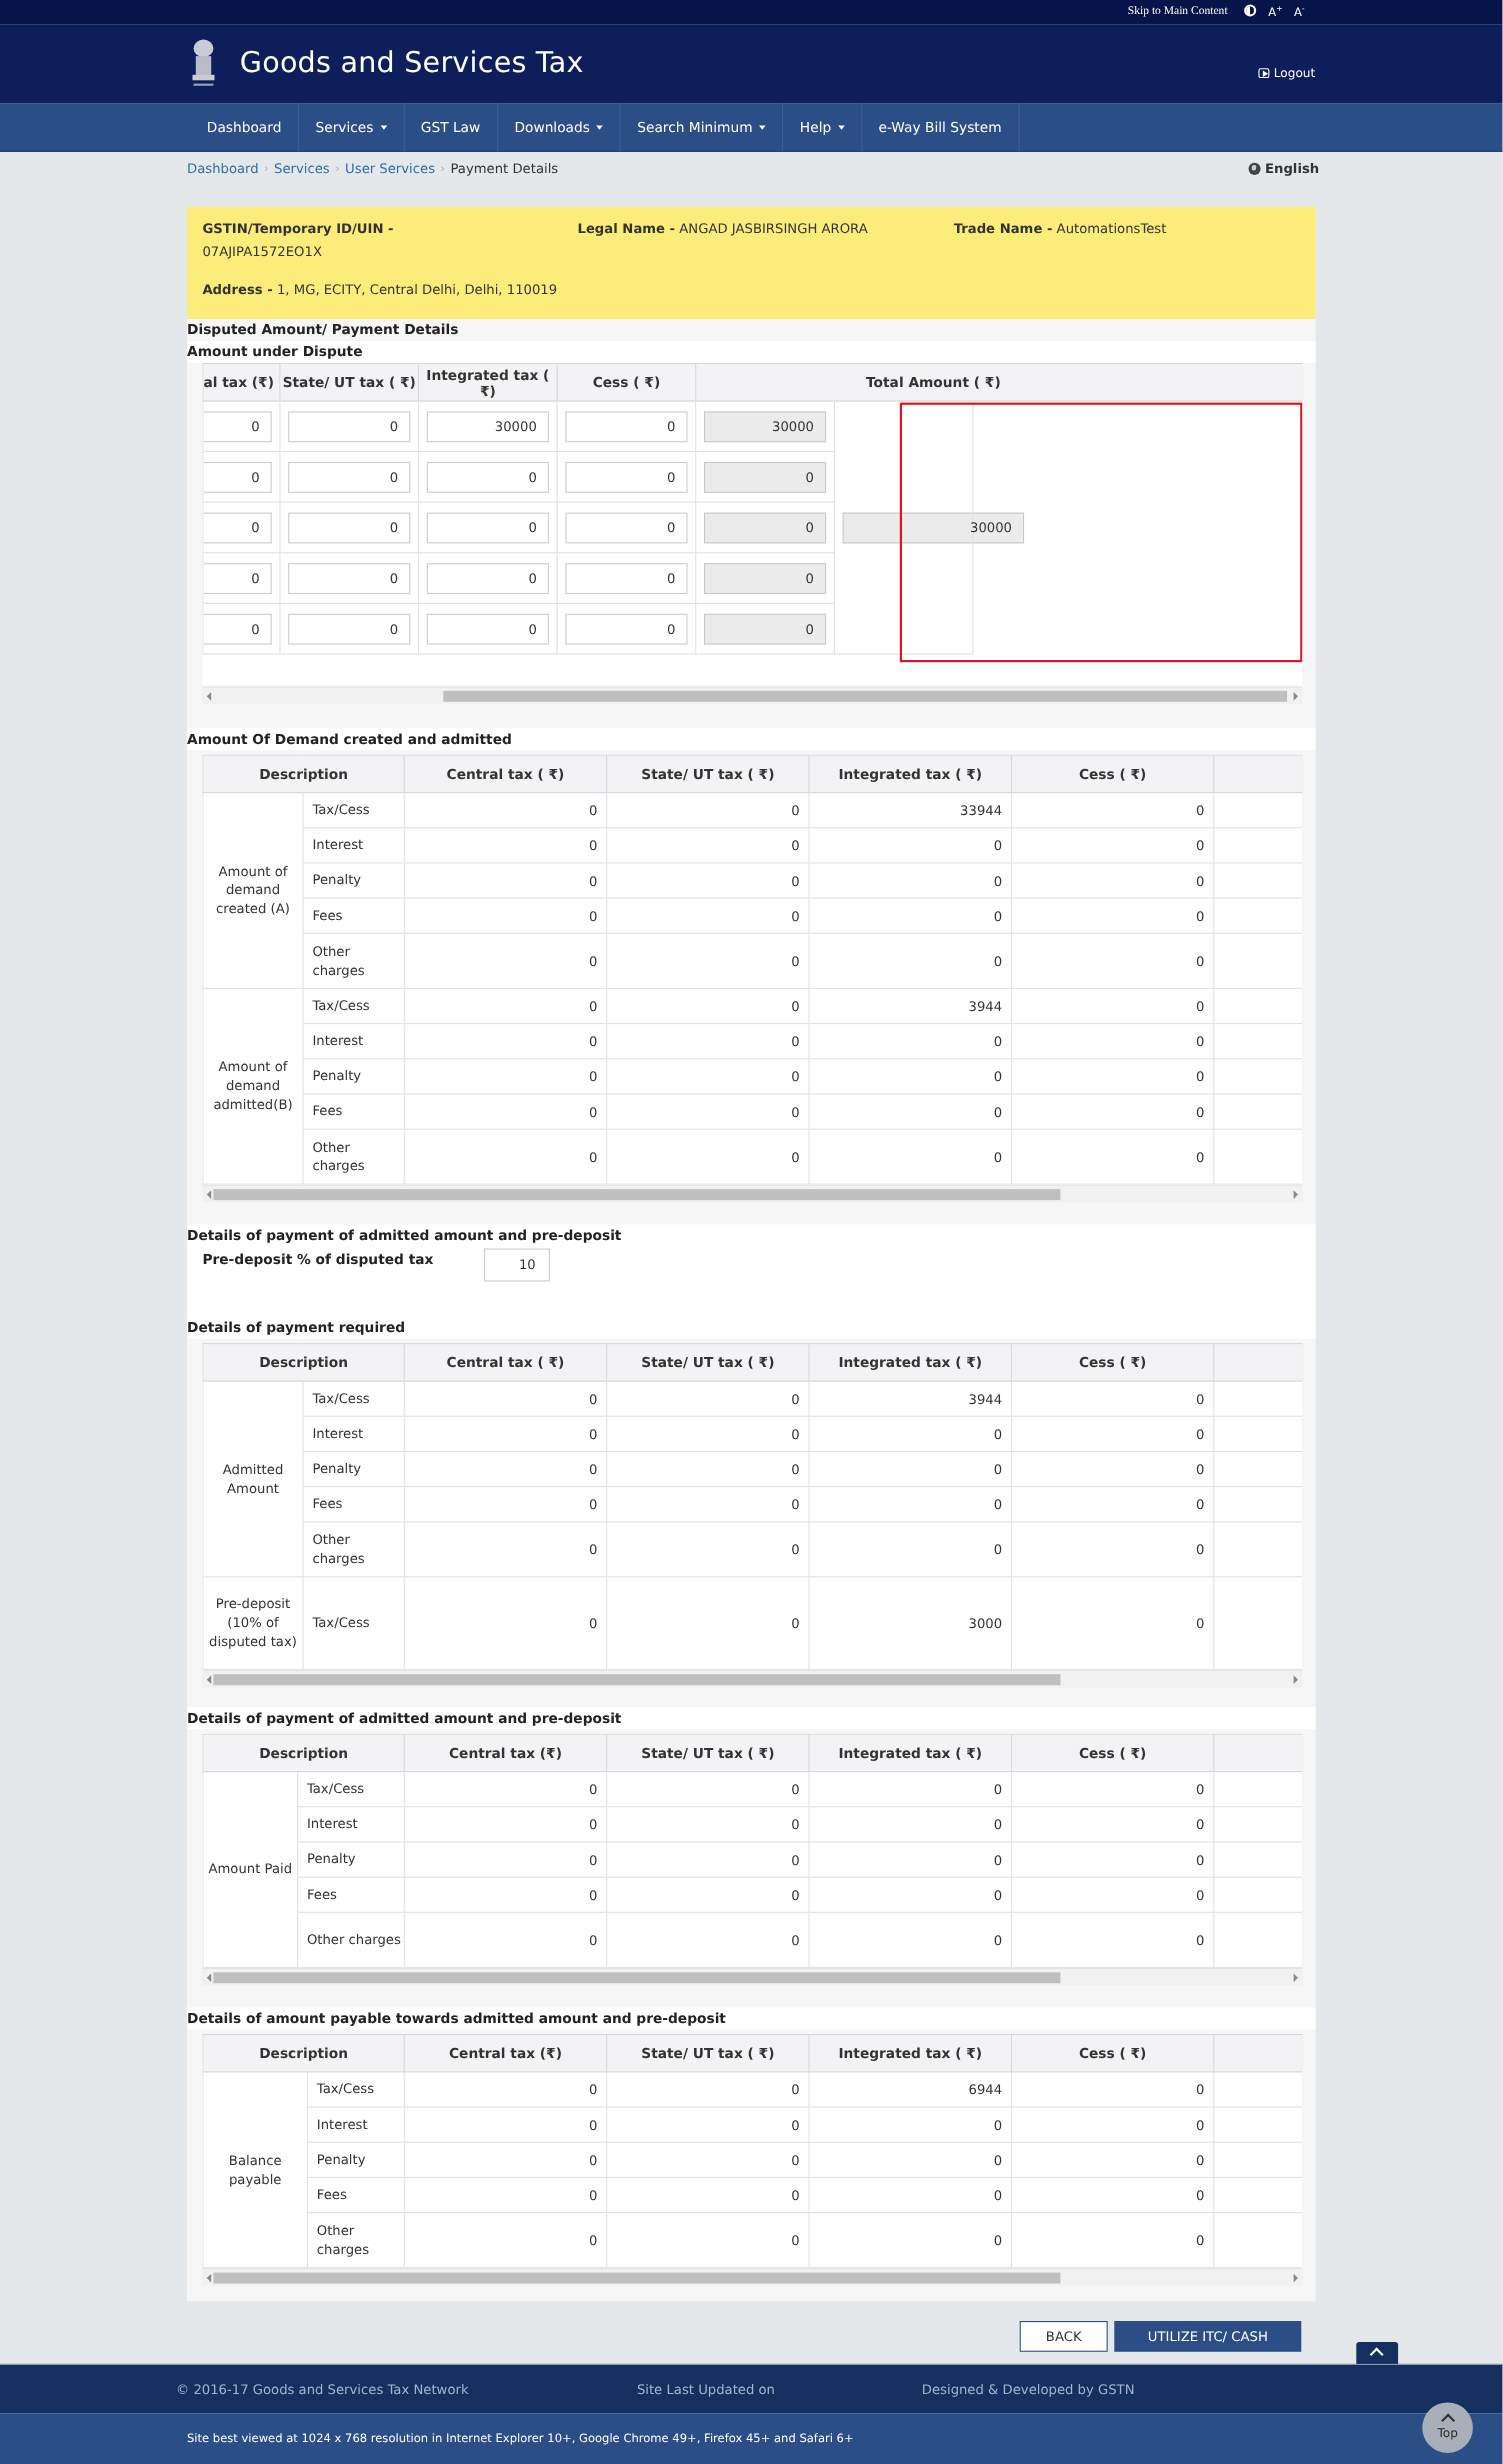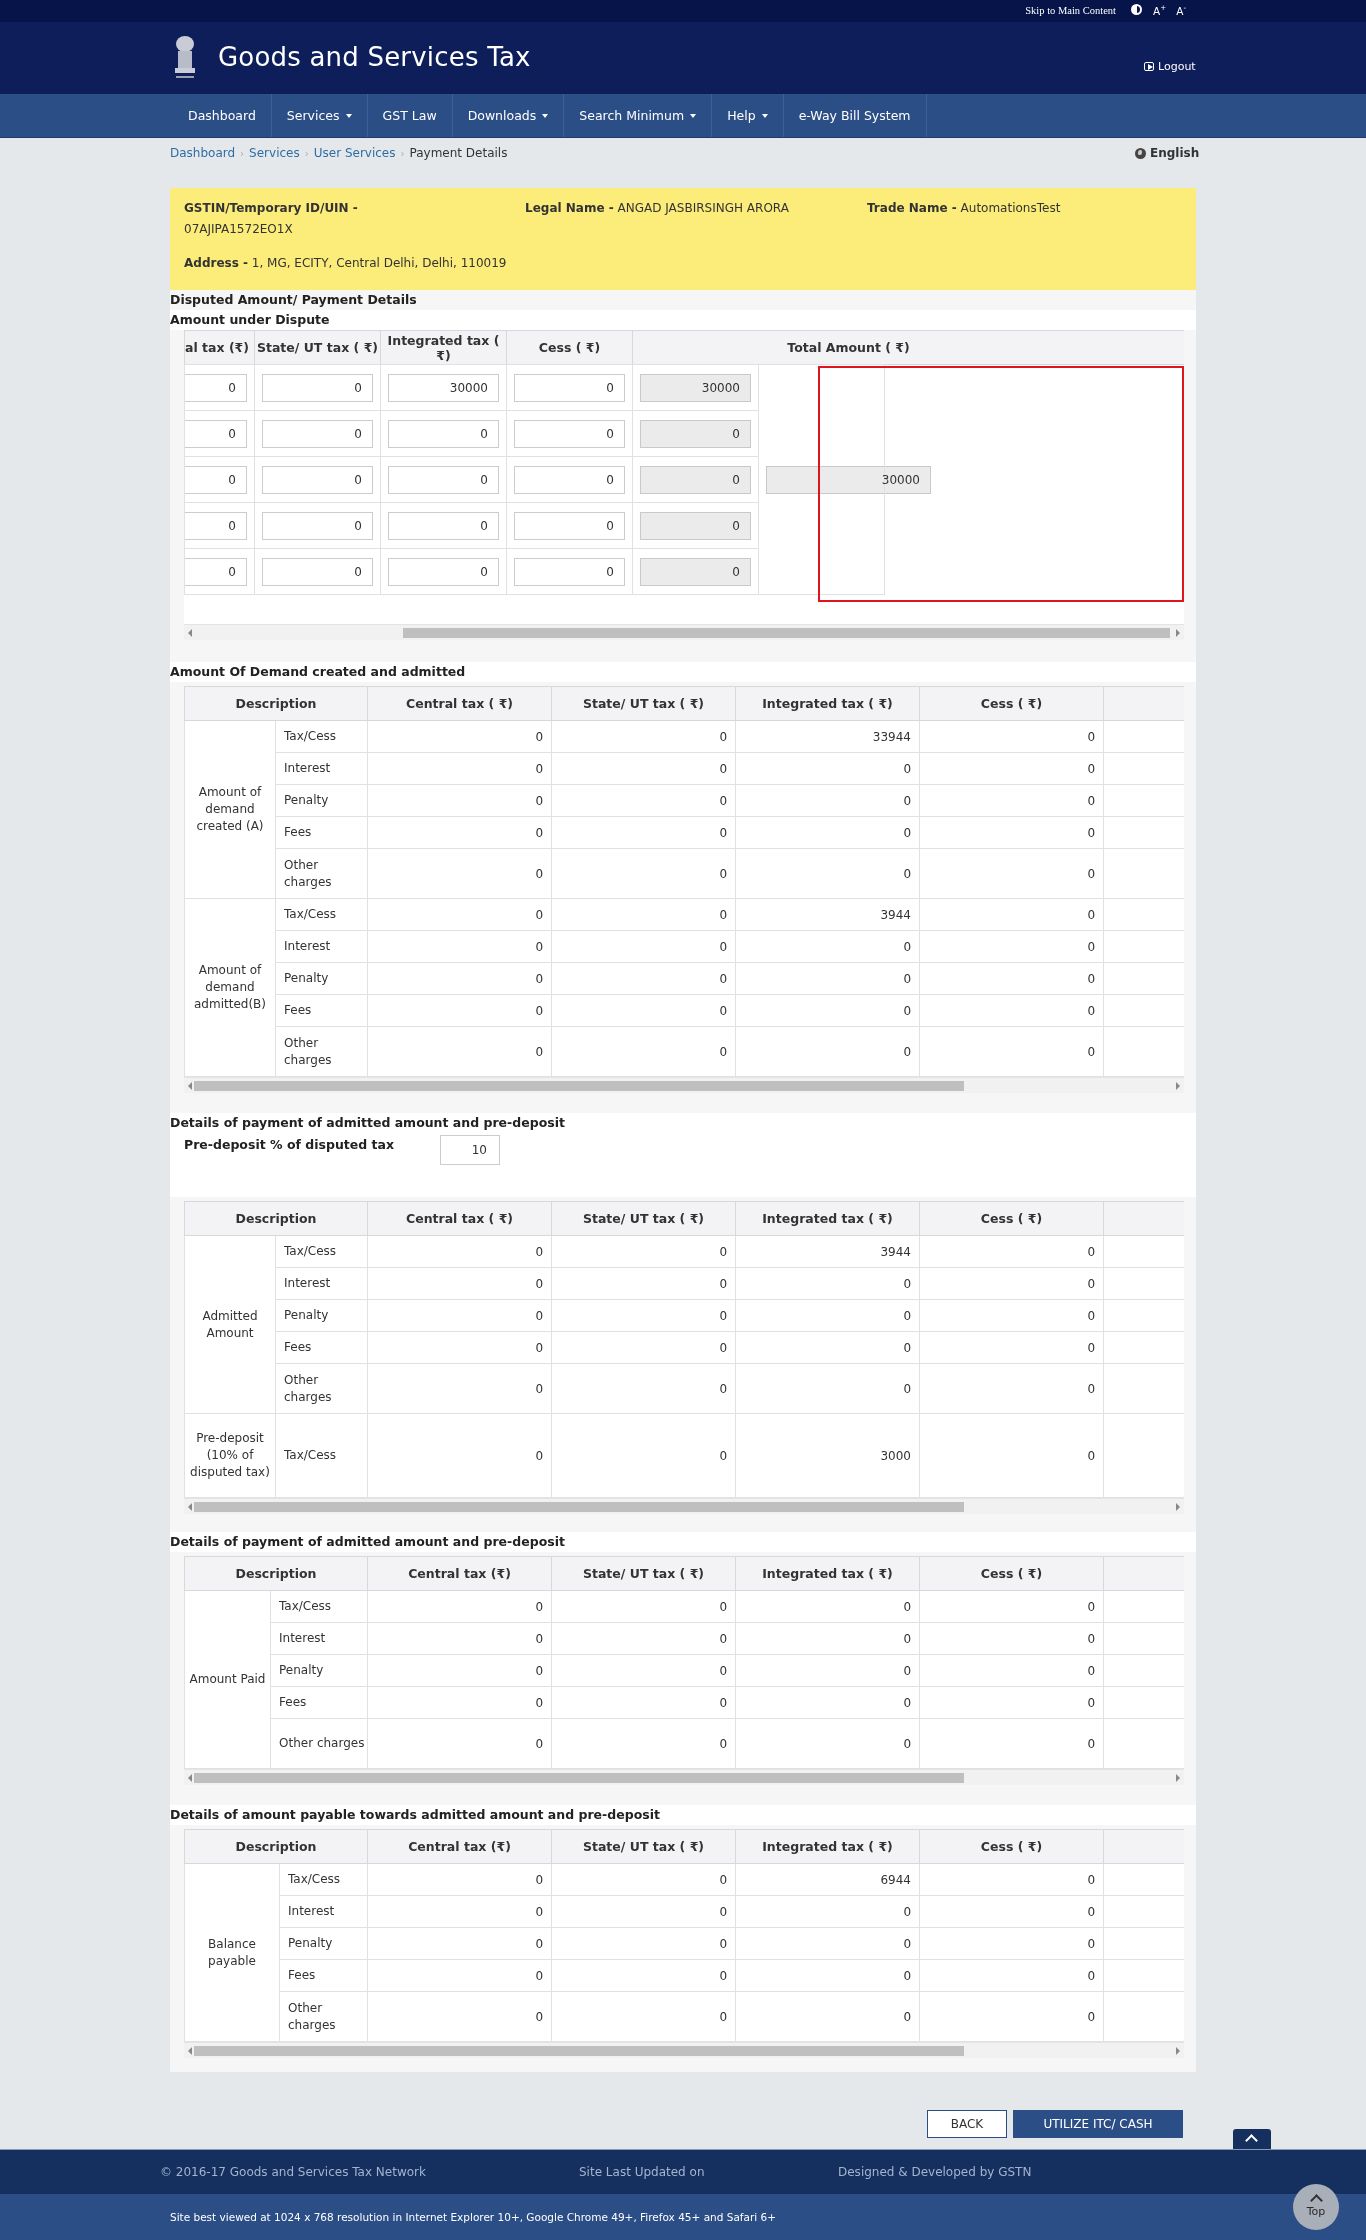--- a/index.html
+++ b/index.html
@@ -421,20 +421,21 @@
   </div>
 
   <div class="gap" style="height:20px;"></div>
 
   <div class="sect-title white">Details of payment of admitted amount and pre-deposit</div>
   <div class="predep">
     <div class="lbl">Pre-deposit % of disputed tax</div>
     <div class="pin">10</div>
   </div>
 
+  <div class="sect-title white">Details of payment required</div>
   <div class="tbl-wrap" style="margin-top:4px;">
     <table style="width:1000px;">
       <colgroup>
           <col style="width:91px">
           <col style="width:92px">
           <col style="width:184px">
           <col style="width:184px">
           <col style="width:184px">
           <col style="width:184px">
           <col style="width:81px">

